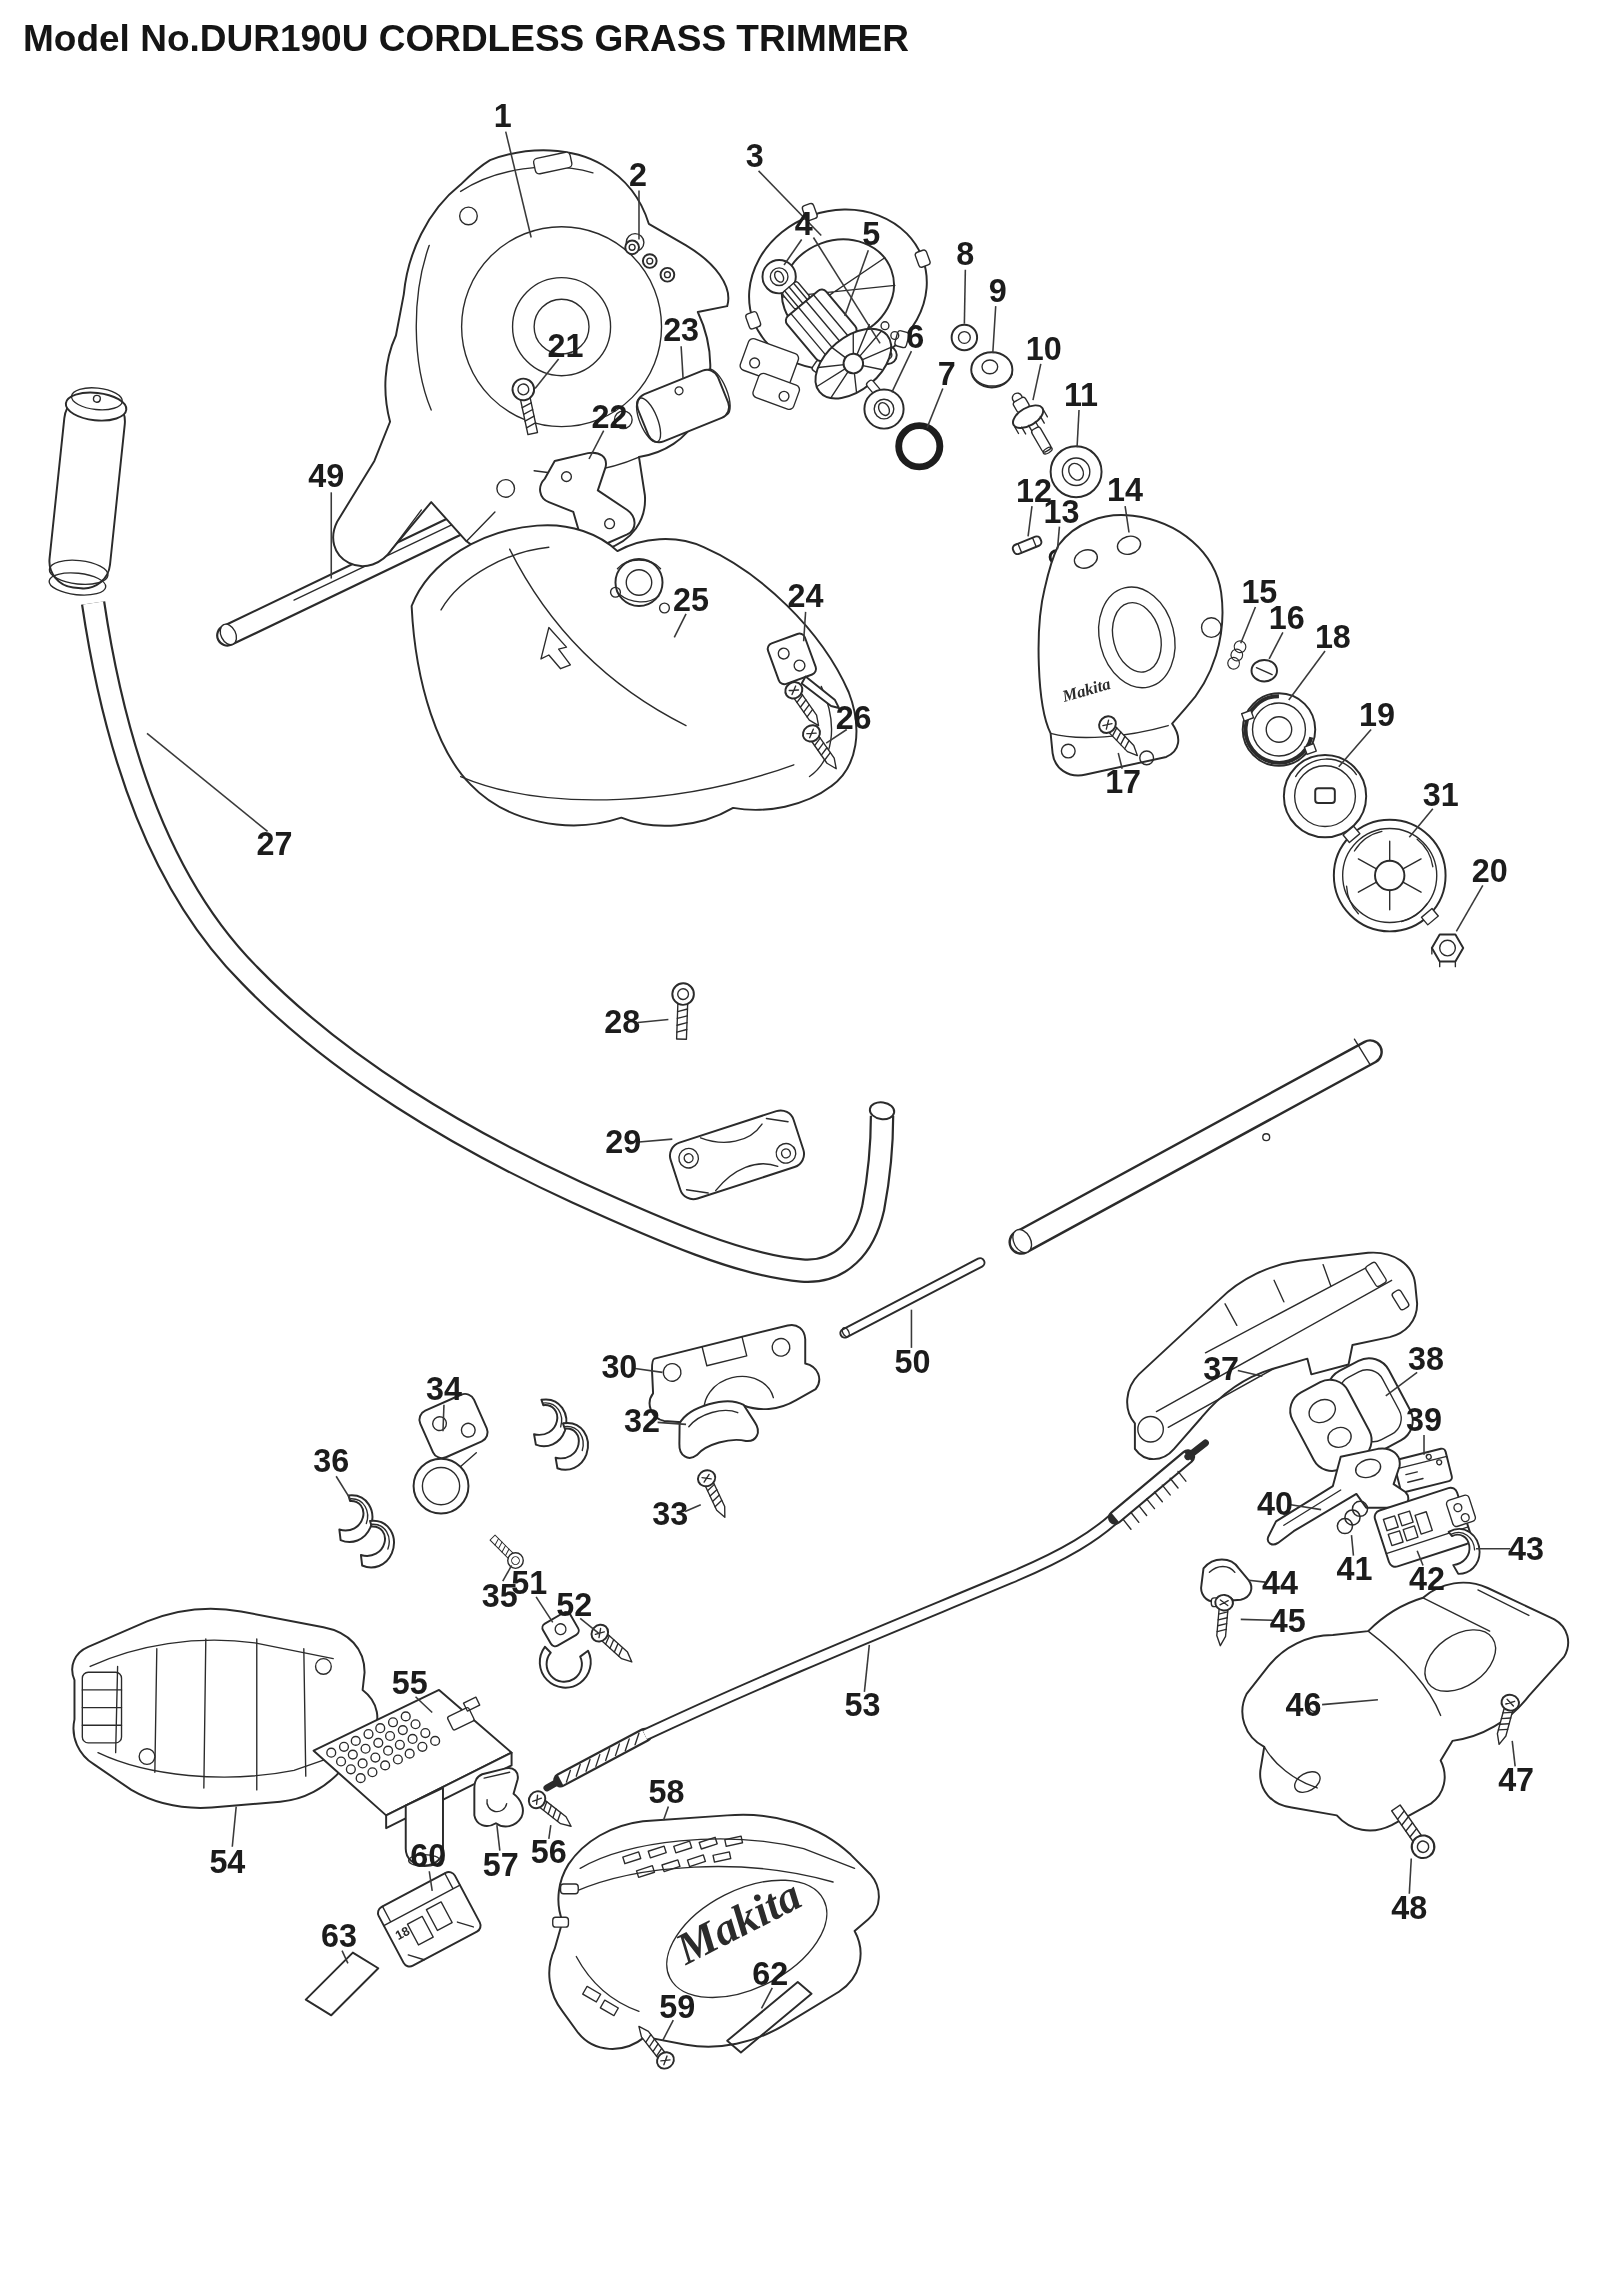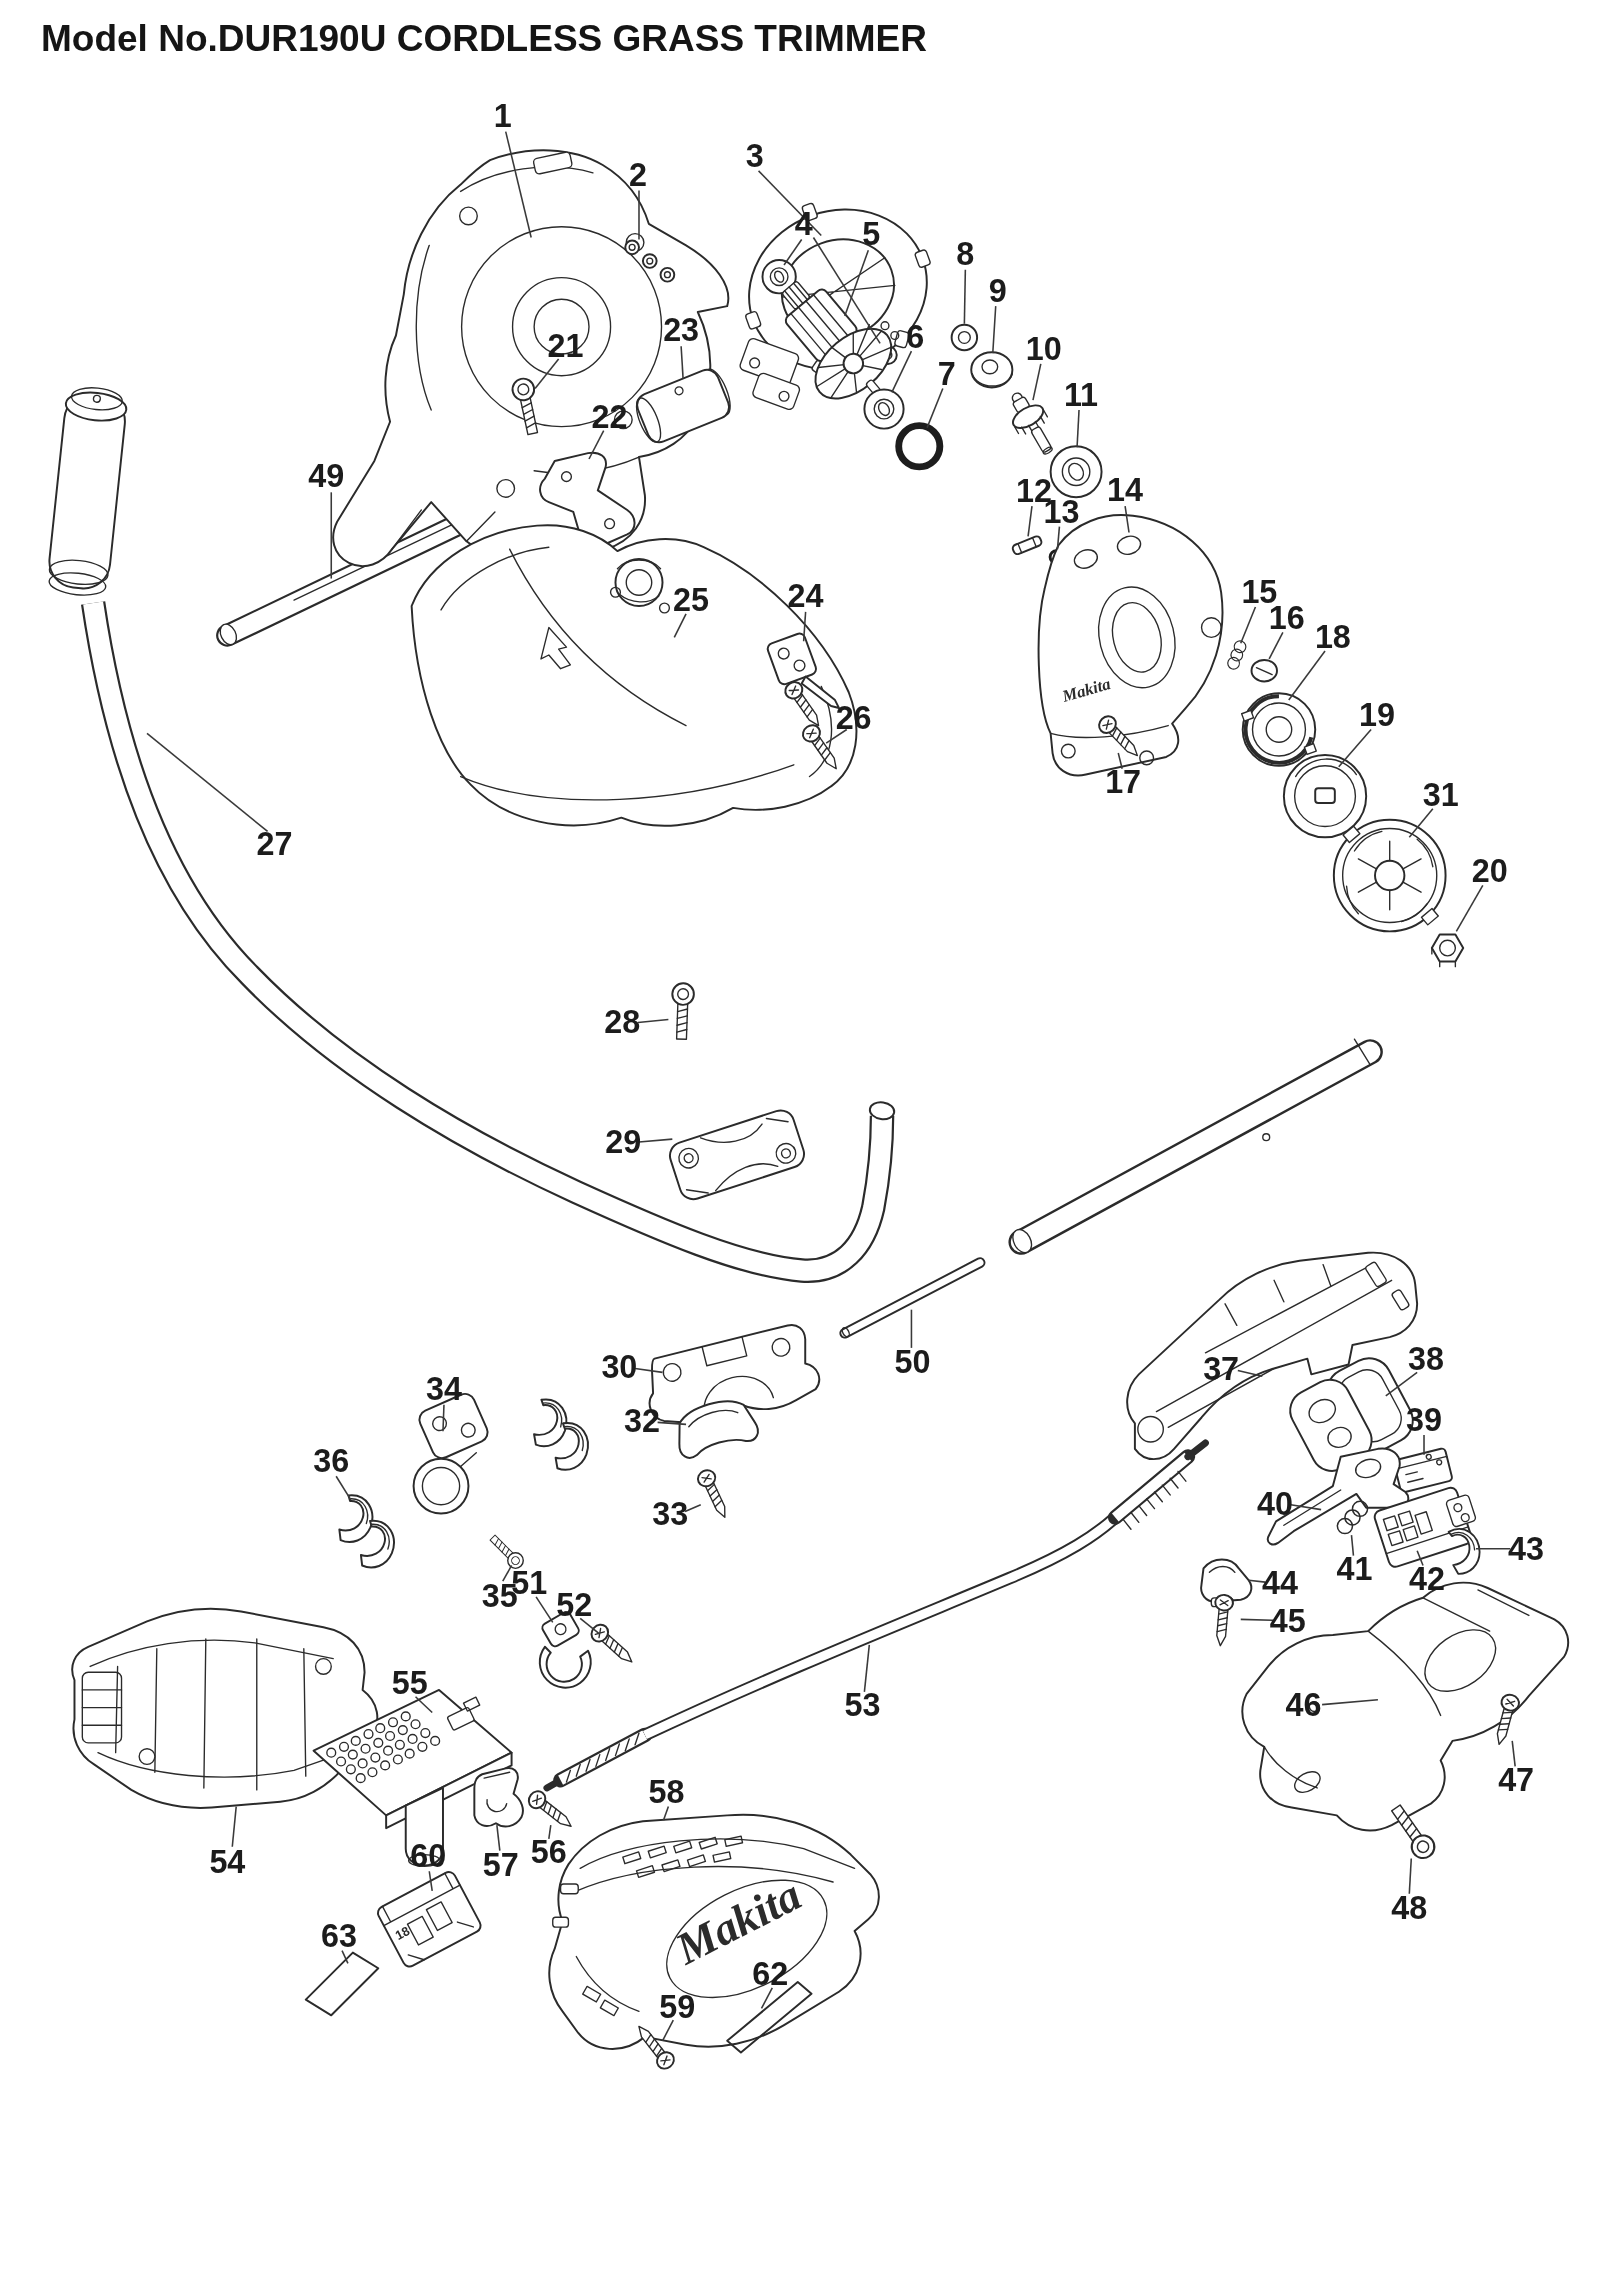--- a/index.html
+++ b/index.html
@@ -1,18 +1,18 @@
 <!DOCTYPE html>
 <html><head>
 <meta charset="utf-8">
 <style>
   html,body{margin:0;padding:0;background:#e8e8e8;}
   .page{position:relative;width:1621px;height:2293px;background:#ffffff;overflow:hidden;
         font-family:"Liberation Sans",sans-serif;}
-  .title{position:absolute;left:41px;top:17.6px;font-size:37px;font-weight:600;color:#151515;
+  .title{position:absolute;left:23px;top:17.6px;font-size:37px;font-weight:600;color:#151515;
          letter-spacing:0px;white-space:nowrap;}
   svg{position:absolute;left:0;top:0;}
   .ln{fill:none;stroke:#2b2b2b;stroke-width:2;stroke-linecap:round;stroke-linejoin:round;}
   .fw{fill:#ffffff;stroke:#2b2b2b;stroke-width:2;stroke-linejoin:round;}
   .dt{fill:none;stroke:#2b2b2b;stroke-width:1.4;stroke-linecap:round;stroke-linejoin:round;}
   .dtf{fill:#ffffff;stroke:#2b2b2b;stroke-width:1.4;stroke-linejoin:round;}
   .leader{stroke:#3a3a3a;stroke-width:1.6;fill:none;}
   .callout{font-family:"Liberation Sans",sans-serif;font-size:33px;font-weight:600;fill:#1c1c1c;}
   .logo{font-family:"Liberation Serif",serif;font-style:italic;font-weight:bold;fill:#2b2b2b;}
 </style>

